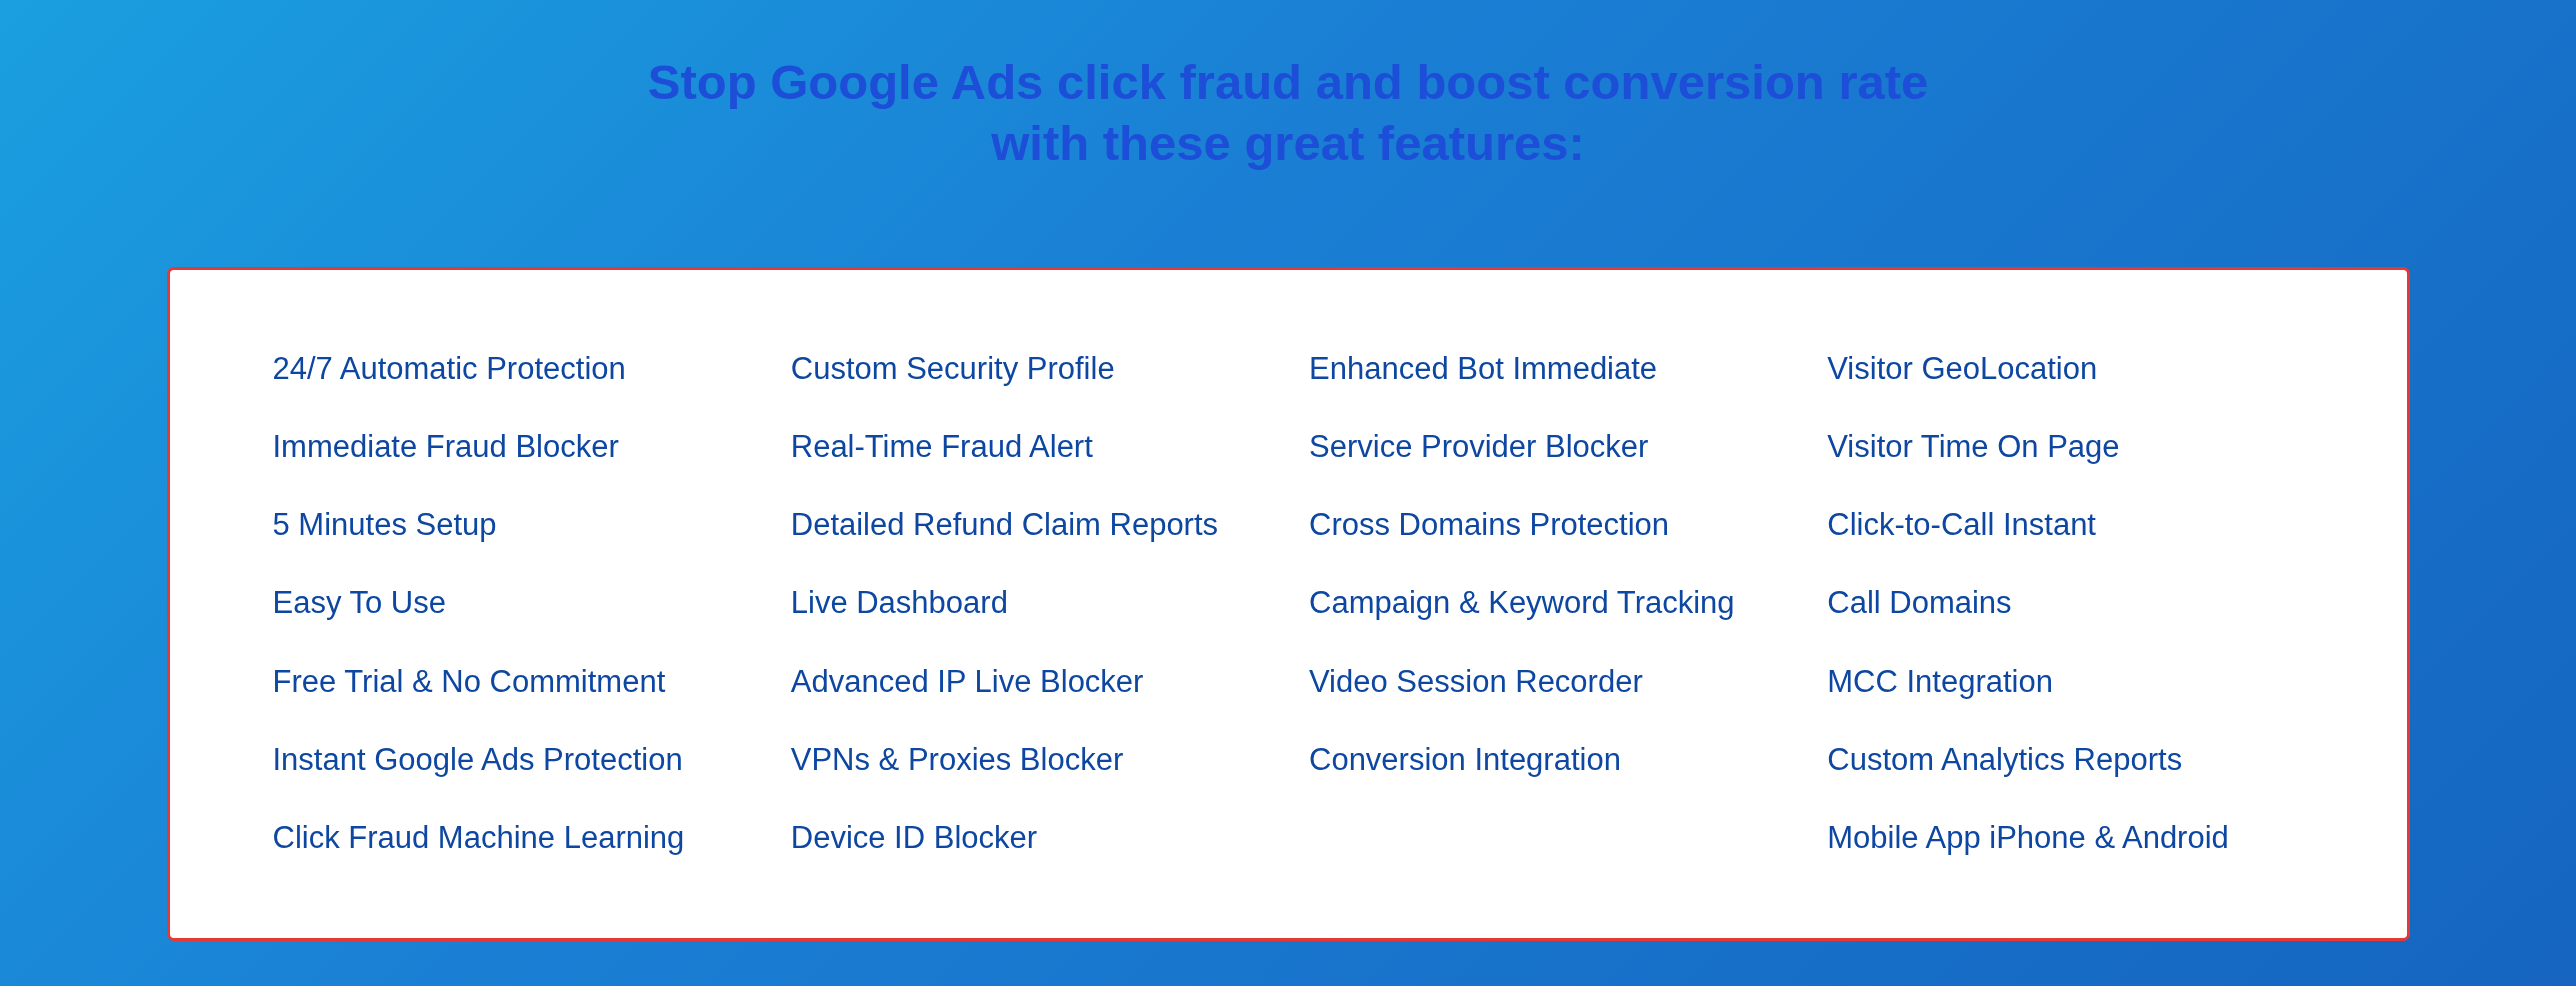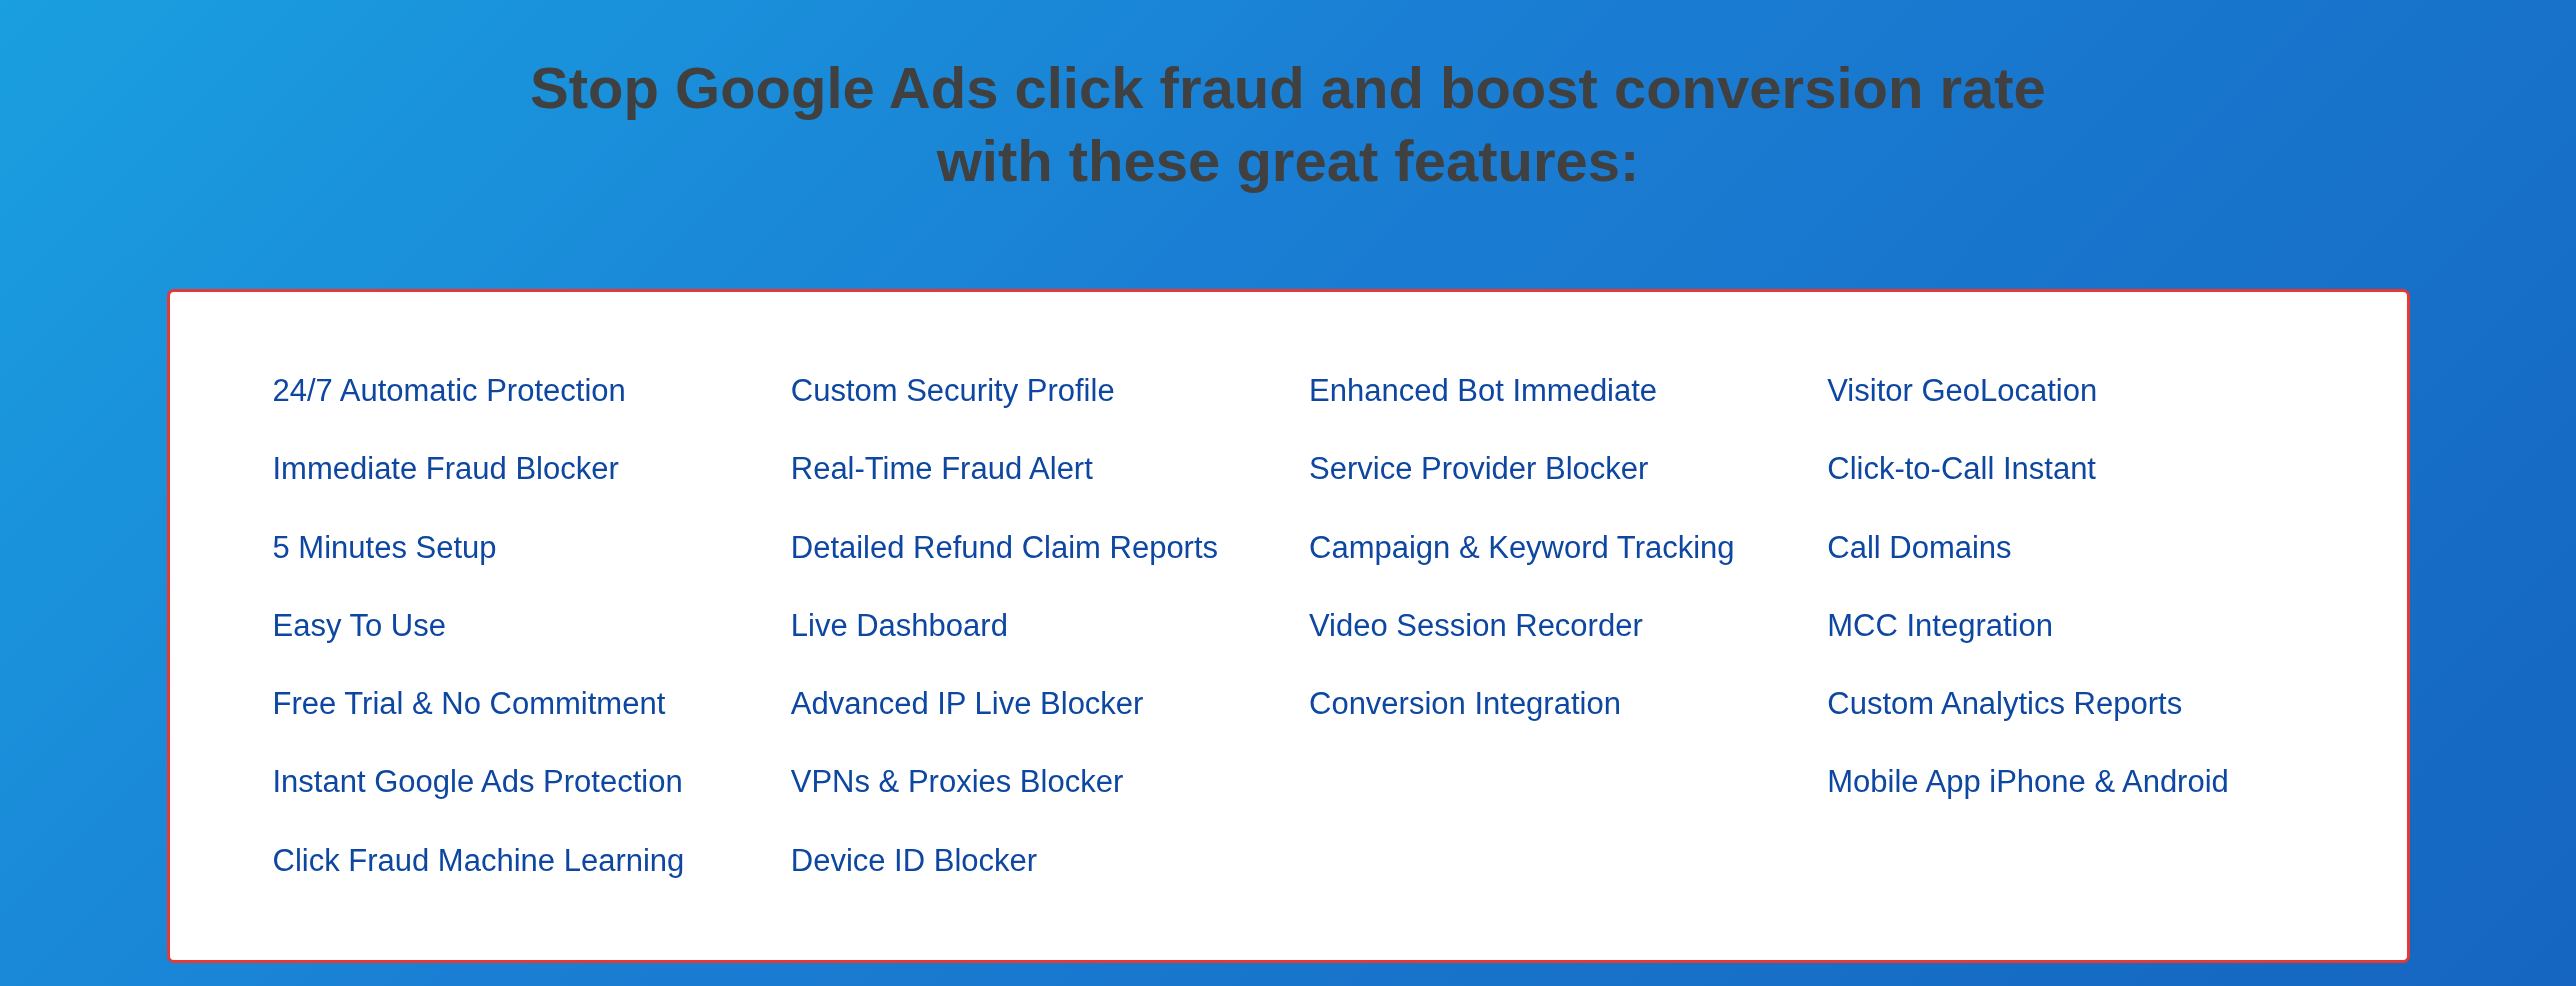--- a/index.html
+++ b/index.html
@@ -14,22 +14,22 @@
       background: linear-gradient(135deg, #1a9fe0 0%, #1a7fd4 40%, #1565c0 100%);
       display: flex;
       flex-direction: column;
       align-items: center;
       justify-content: center;
       font-family: -apple-system, BlinkMacSystemFont, 'Segoe UI', Arial, sans-serif;
       padding: 52px 86px;
     }
 
     .headline {
-      color: #404040;
-      font-size: 58px;
+      color: #1d4ed8;
+      font-size: 49px;
       font-weight: 700;
       text-align: center;
       line-height: 1.25;
       margin-bottom: 92px;
       max-width: 1898px;
     }
 
     .features-card {
       background: #ffffff;
       border: 3.5px solid #e53935;
@@ -83,26 +83,28 @@
         <div class="feature-item">Real-Time Fraud Alert</div>
         <div class="feature-item">Detailed Refund Claim Reports</div>
         <div class="feature-item">Live Dashboard</div>
         <div class="feature-item">Advanced IP Live Blocker</div>
         <div class="feature-item">VPNs &amp; Proxies Blocker</div>
         <div class="feature-item">Device ID Blocker</div>
       </div>
       <div class="features-column">
         <div class="feature-item">Enhanced Bot Immediate</div>
         <div class="feature-item">Service Provider Blocker</div>
+        <div class="feature-item">Cross Domains Protection</div>
         <div class="feature-item">Campaign &amp; Keyword Tracking</div>
         <div class="feature-item">Video Session Recorder</div>
         <div class="feature-item">Conversion Integration</div>
       </div>
       <div class="features-column">
         <div class="feature-item">Visitor GeoLocation</div>
+        <div class="feature-item">Visitor Time On Page</div>
         <div class="feature-item">Click-to-Call Instant</div>
         <div class="feature-item">Call Domains</div>
         <div class="feature-item">MCC Integration</div>
         <div class="feature-item">Custom Analytics Reports</div>
         <div class="feature-item">Mobile App iPhone &amp; Android</div>
       </div>
     </div>
 </div>
 
 

